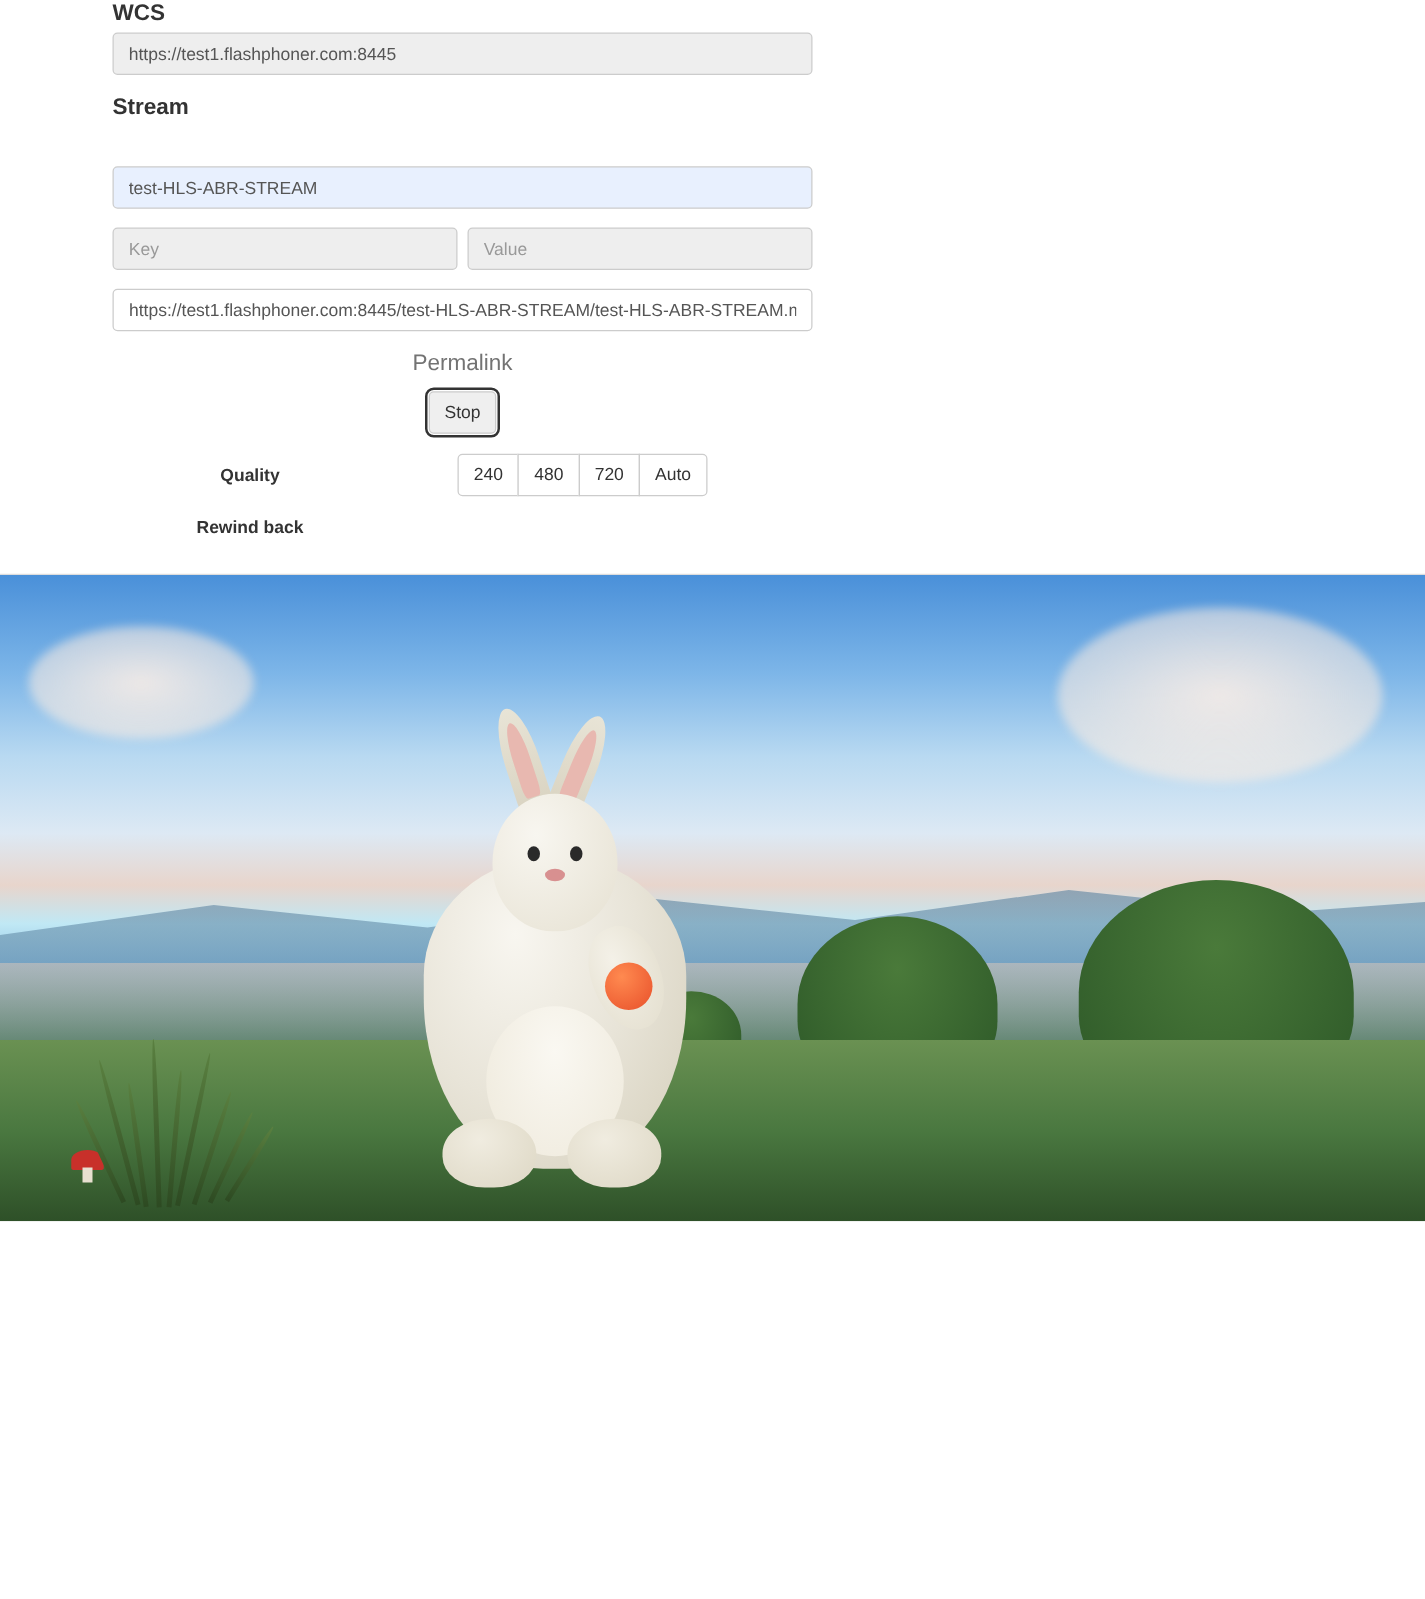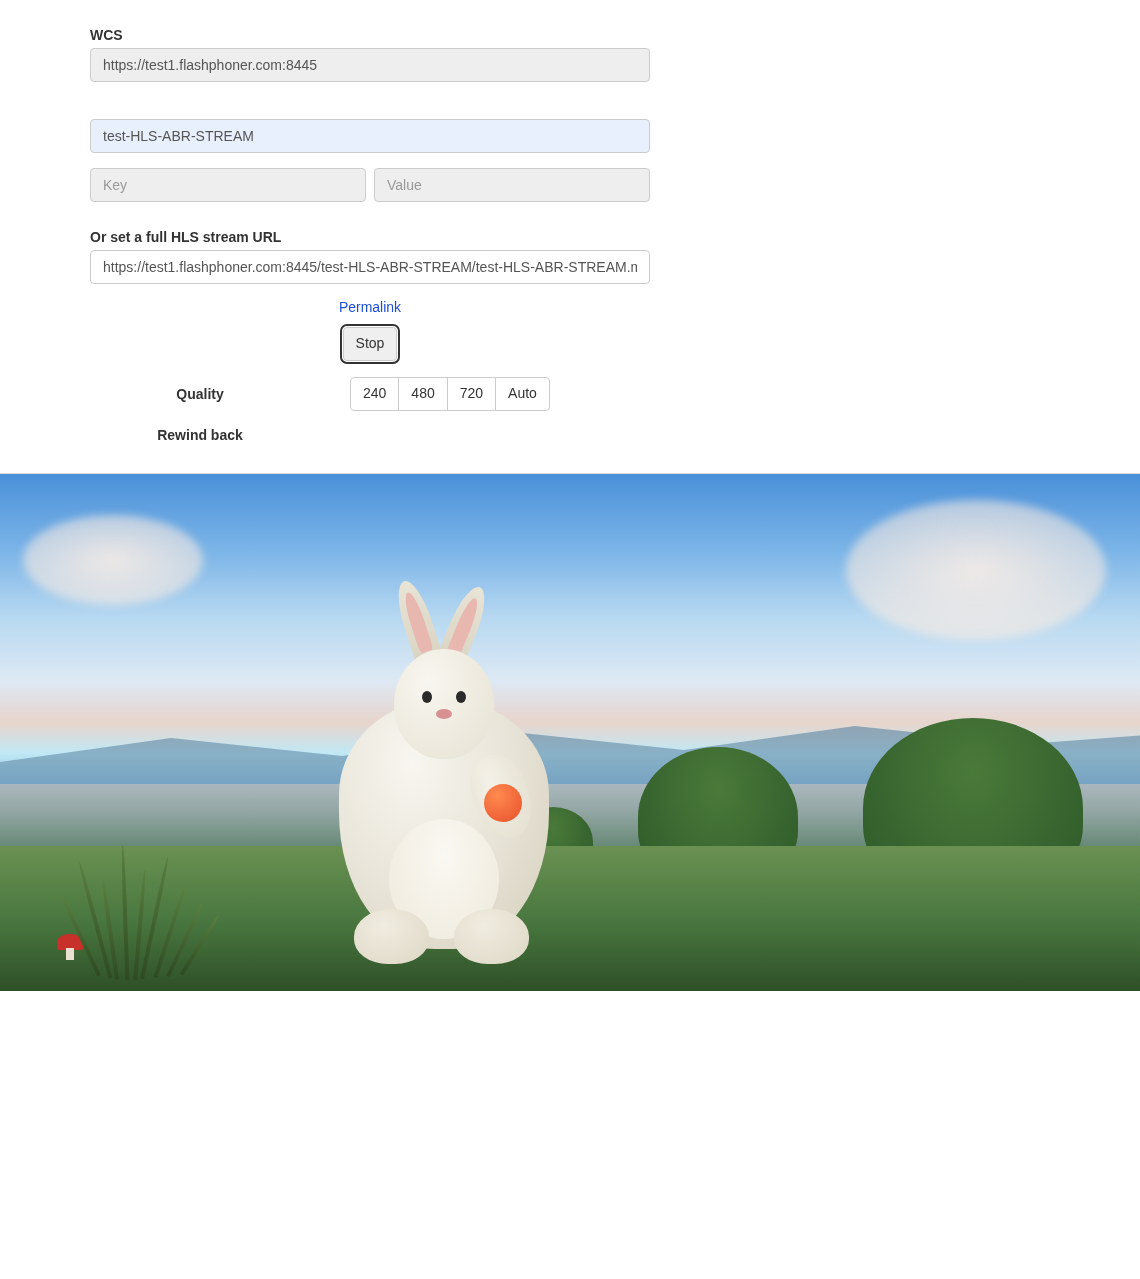--- a/index.html
+++ b/index.html
@@ -27,22 +27,21 @@
       width: 560px;
     }
     .form-group {
       margin-bottom: 15px;
     }
     .form-label {
       display: block;
       font-weight: 700;
       color: #333;
       margin-bottom: 5px;
-      font-size: 14px;
-      margin-top: 27px;
+      font-size: 18px;
     }
     input.form-control {
       display: block;
       width: 100%;
       height: 34px;
       padding: 6px 12px;
       font-size: 14px;
       line-height: 1.42;
       color: #555;
       background-color: #fff;
@@ -65,23 +64,23 @@
       gap: 8px;
     }
     .auth-row .form-control {
       flex: 1;
     }
     .permalink-area {
       text-align: center;
       margin-top: 8px;
     }
     .permalink {
-      color: #1d4ed8;
+      color: #737373;
       text-decoration: none;
-      font-size: 14px;
+      font-size: 18px;
     }
     .btn-row {
       text-align: center;
       margin-top: 12px;
     }
     .btn {
       display: inline-block;
       padding: 6px 12px;
       font-size: 14px;
       line-height: 1.42;
@@ -118,21 +117,21 @@
     .btn-group {
       display: inline-flex;
     }
     .btn-group .btn {
       border-radius: 0;
       margin-left: -1px;
     }
     .btn-group .btn:first-child {
       border-top-left-radius: 4px;
       border-bottom-left-radius: 4px;
-      margin-left: 0;
+      margin-left: 16px;
     }
     .btn-group .btn:last-child {
       border-top-right-radius: 4px;
       border-bottom-right-radius: 4px;
     }
     .video-player {
       margin-top: 30px;
       border-top: 1px solid #ddd;
       position: relative;
       overflow: hidden;
@@ -313,32 +312,32 @@
 <div class="container">
 
   <div class="form-area">
 
     <div class="form-group">
       <label class="form-label">WCS</label>
       <input type="text" class="form-control" readonly="" value="https://test1.flashphoner.com:8445" style="">
     </div>
 
     <div class="form-group">
+      <label class="form-label">Stream</label>
       <input type="text" class="form-control autofill" value="test-HLS-ABR-STREAM" style="">
     </div>
 
     <div class="form-group">
       <div class="auth-row">
         <input type="text" class="form-control" disabled="" placeholder="Key" style="">
         <input type="text" class="form-control" disabled="" placeholder="Value" style="">
       </div>
     </div>
 
     <div class="form-group">
-      <label class="form-label">Or set a full HLS stream URL</label>
       <input type="text" class="form-control" value="https://test1.flashphoner.com:8445/test-HLS-ABR-STREAM/test-HLS-ABR-STREAM.m3u8" style="">
     </div>
 
     <div class="permalink-area">
       <a href="#" class="permalink">Permalink</a>
     </div>
 
     <div class="btn-row">
       <button type="button" class="btn btn-default btn-focus">Stop</button>
     </div>

